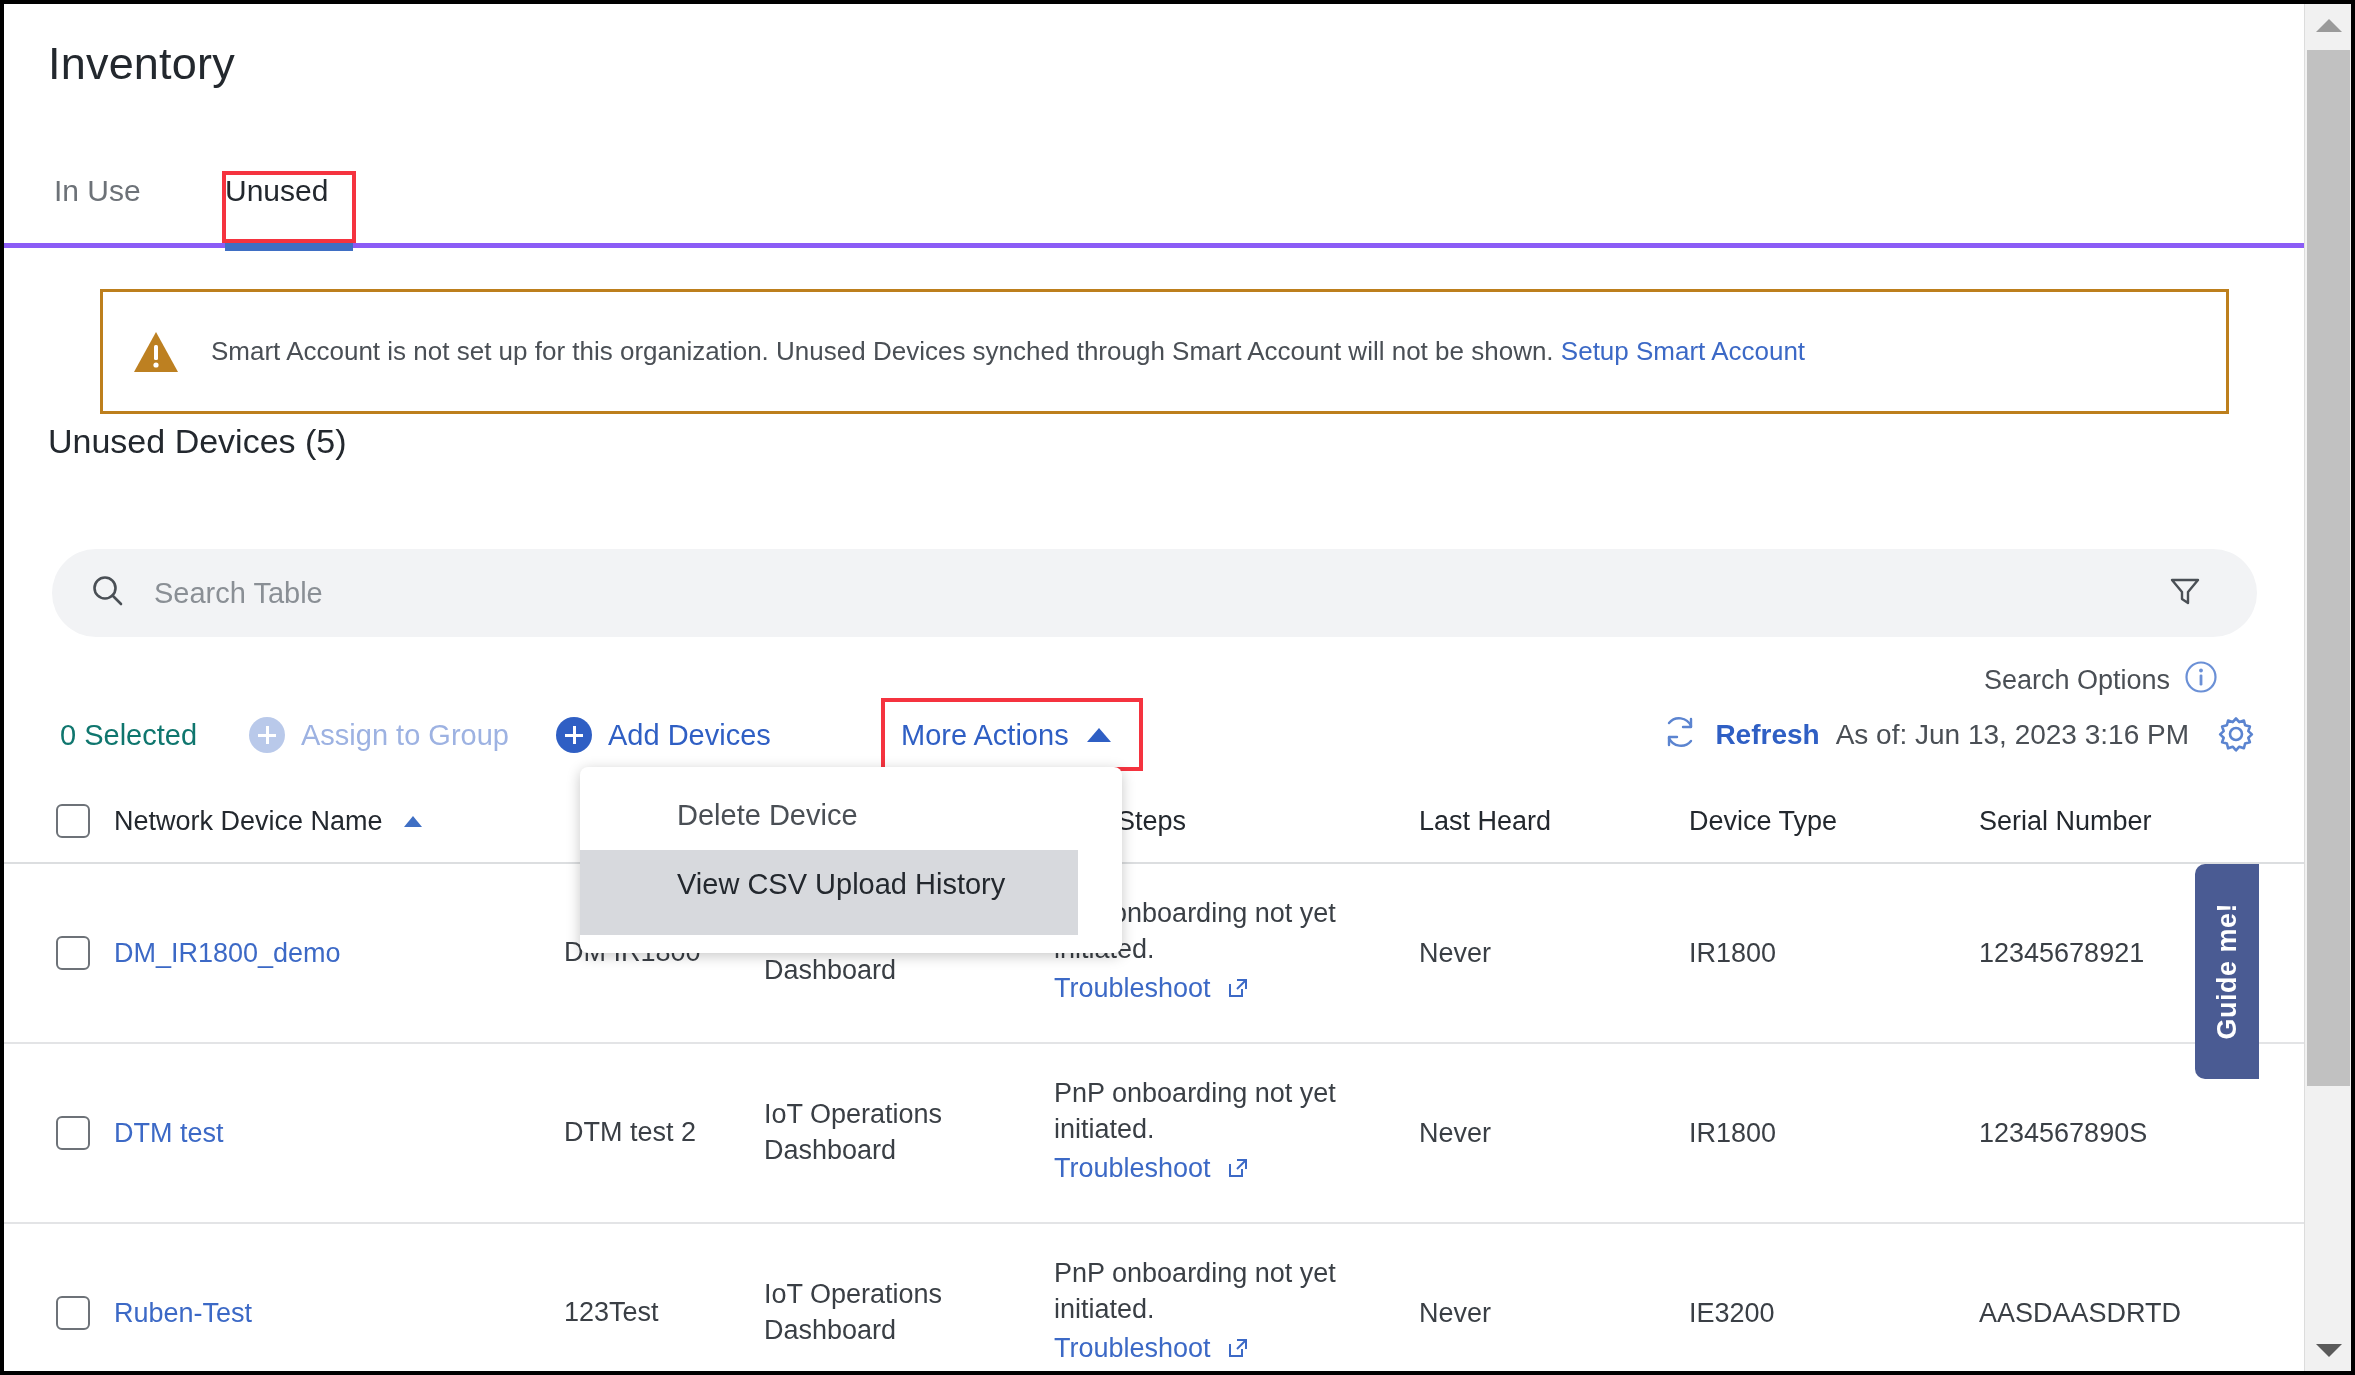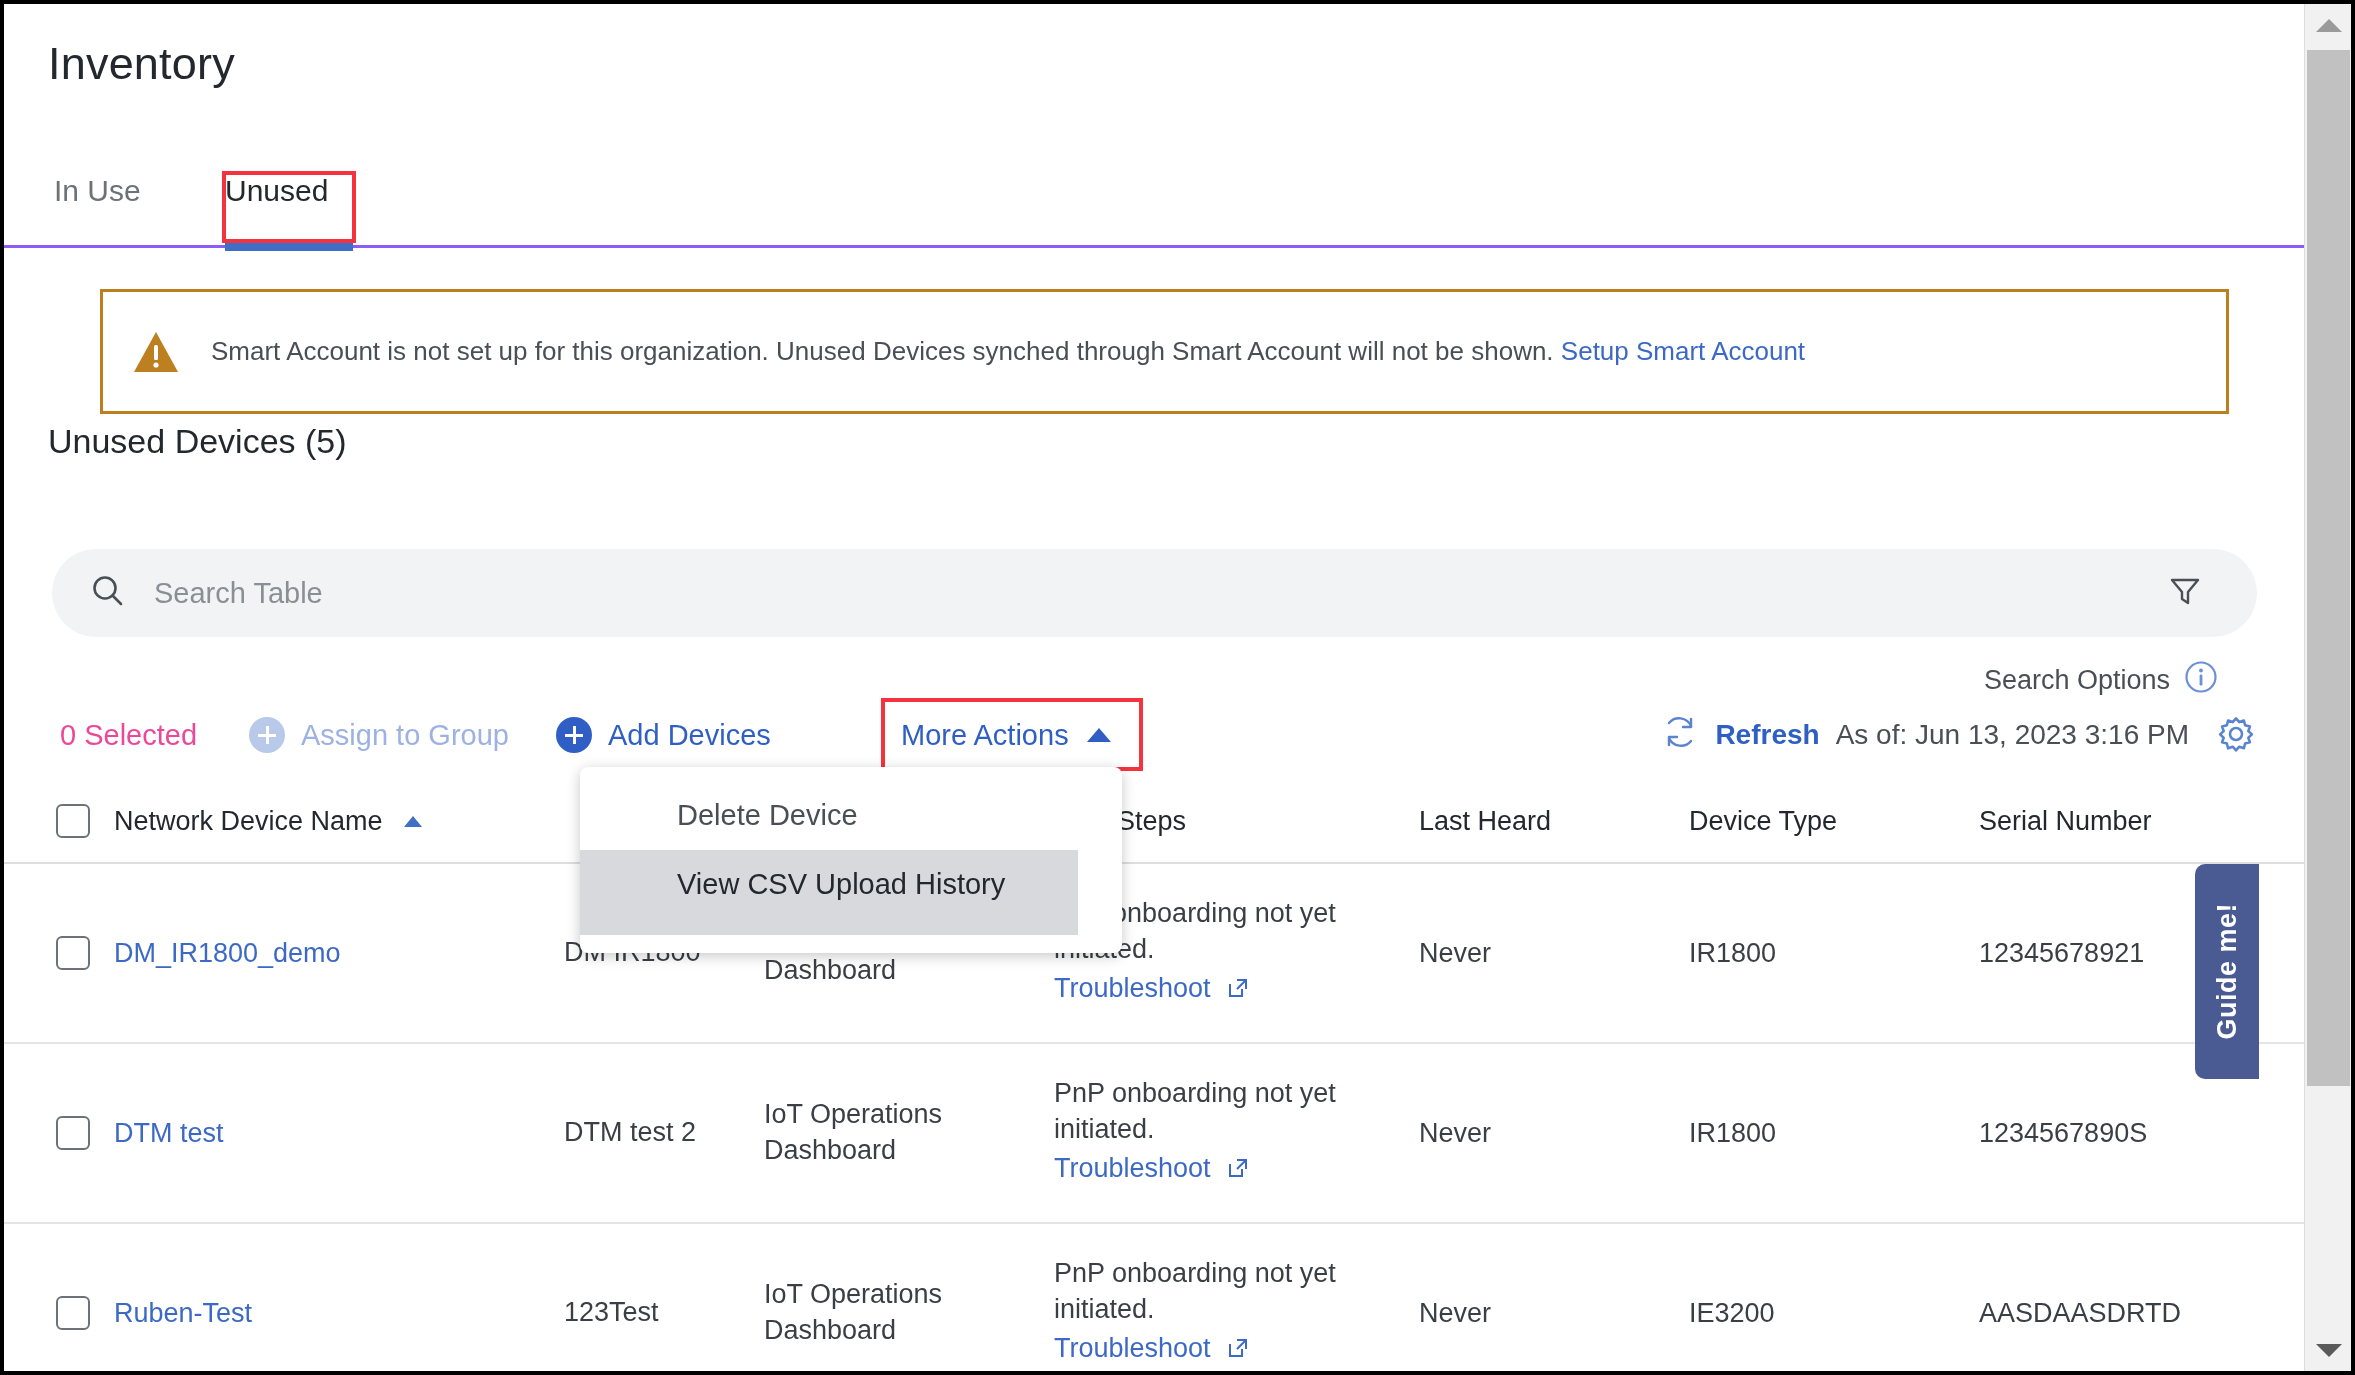--- a/index.html
+++ b/index.html
@@ -40,21 +40,21 @@
     font-size: 45px;
     color: #23282e;
     letter-spacing: .2px;
   }
 
   
   .tabs {
     position: absolute;
     left: 0; top: 150px;
     width: 2300px; height: 94px;
-    border-bottom: 3px solid #8b5cf6;
+    border-bottom: 5px solid #8b5cf6;
   }
   .tab {
     position: absolute;
     top: 10px;
     font-size: 30px;
     color: #6d7278;
     padding: 10px 6px 26px 6px;
     cursor: pointer;
     white-space: nowrap;
   }
@@ -154,21 +154,21 @@
   }
   .tb-item {
     position: absolute;
     top: 0;
     display: flex;
     align-items: center;
     height: 70px;
     font-size: 29px;
     white-space: nowrap;
   }
-  .selcount { left: 56px; color: #ec4899; text-align: center; }
+  .selcount { left: 56px; color: #0f766e; text-align: center; }
   .assign  { left: 245px; color: #9db2e2; cursor: default; }
   .adddev  { left: 552px; color: #2f5fc4; cursor: pointer; }
   .moreact { left: 897px; color: #2f5fc4; cursor: pointer; }
 
   .plus {
     width: 36px; height: 36px;
     border-radius: 50%;
     margin-right: 16px;
     flex: 0 0 auto;
     position: relative;

